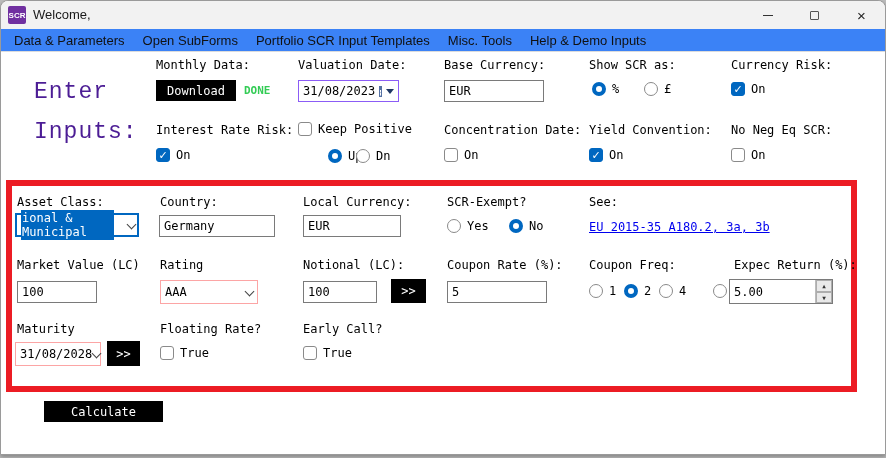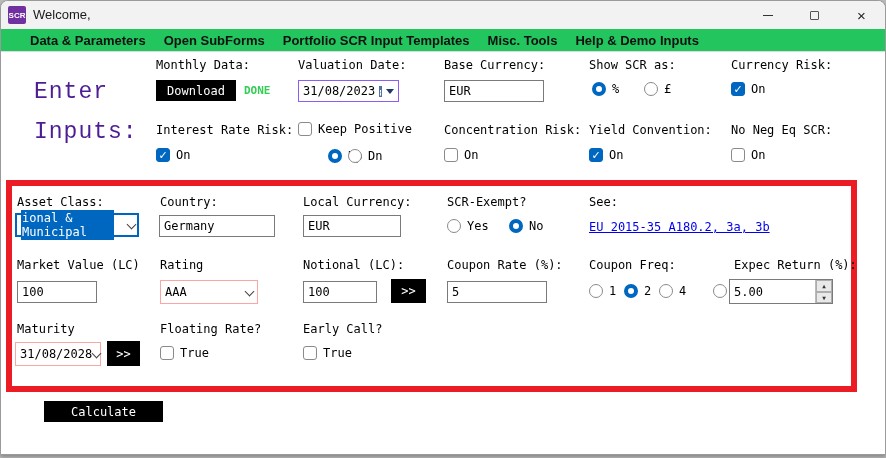--- a/index.html
+++ b/index.html
@@ -13,21 +13,21 @@
   
   .titlebar{position:relative;height:28px;background:#f2f2f2;}
   .app-icon{position:absolute;left:7px;top:5px;width:18px;height:18px;background:var(--icon-purple,#7030a0);
     color:#fff;font-size:8px;font-weight:bold;display:flex;align-items:center;justify-content:center;border-radius:2px;}
   .win-title{position:absolute;left:32px;top:6px;font-size:13px;color:#1a1a1a;}
   .win-btn{position:absolute;top:0;width:47px;height:28px;display:flex;align-items:center;justify-content:center;color:#333;}
   .glyph-min{display:block;width:10px;height:1px;background:#333;}
   .glyph-max{display:block;width:9px;height:9px;border:1px solid #555;border-radius:1px;}
   .glyph-close{font-size:15px;line-height:1;color:#222;}
   
-  .menubar{position:relative;height:23px;background:#22c55e;border-bottom:1px solid #dcdcdc;padding-left:20px;display:flex;align-items:center;font-weight:bold;}
+  .menubar{position:relative;height:23px;background:#3b82f6;border-bottom:1px solid #dcdcdc;padding-left:4px;display:flex;align-items:center;}
   .menu-item{font-size:13px;color:#111;padding:2px 9px;white-space:nowrap;}
   
   .app-body{position:relative;height:403px;background:#fff;}
   .heading{position:absolute;font-family:"Liberation Mono",monospace;font-size:23px;color:#4c1d95;letter-spacing:1px;white-space:nowrap;text-align:right;}
   .lbl{position:absolute;font-family:"DejaVu Sans Mono",monospace;font-size:12px;color:#000;white-space:nowrap;}
   .txt{position:absolute;height:22px;border:1px solid #7a7a7a;background:#fff;
     font-family:"DejaVu Sans Mono",monospace;font-size:12px;color:#000;padding:1px 4px;}
   .bbtn{position:absolute;background:#000;color:#fff;border:1px solid #000;
     font-family:"DejaVu Sans Mono",monospace;font-size:12px;display:flex;align-items:center;justify-content:center;cursor:pointer;white-space:nowrap;}
   .done{position:absolute;font-family:"DejaVu Sans Mono",monospace;font-size:11px;font-weight:bold;color:var(--done-green,#33cc55);}
@@ -133,26 +133,26 @@
     </label>
 
     <label class="chk" style="left:297px;top:70px;">
       <span class="box"></span>
       <span>Keep Positive</span>
     </label>
     <label class="rad on" style="left:327px;top:97px;">
       <span class="dot"></span>
       <span>Up</span>
     </label>
-    <label class="rad" style="left:347px;top:97px;text-align:right;">
+    <label class="rad" style="left:355px;top:97px;text-align:right;">
       <span class="dot"></span>
       <span>Dn</span>
     </label>
 
-    <span class="lbl" style="left:443px;top:71px;">Concentration Risk:</span>
+    <span class="lbl" style="left:443px;top:71px;">Concentration Date:</span>
     <label class="chk" style="left:443px;top:96px;">
       <span class="box"></span>
       <span>On</span>
     </label>
 
     <span class="lbl" style="left:588px;top:71px;">Yield Convention:</span>
     <label class="chk on" style="left:588px;top:96px;">
       <span class="box"></span>
       <span>On</span>
     </label>

